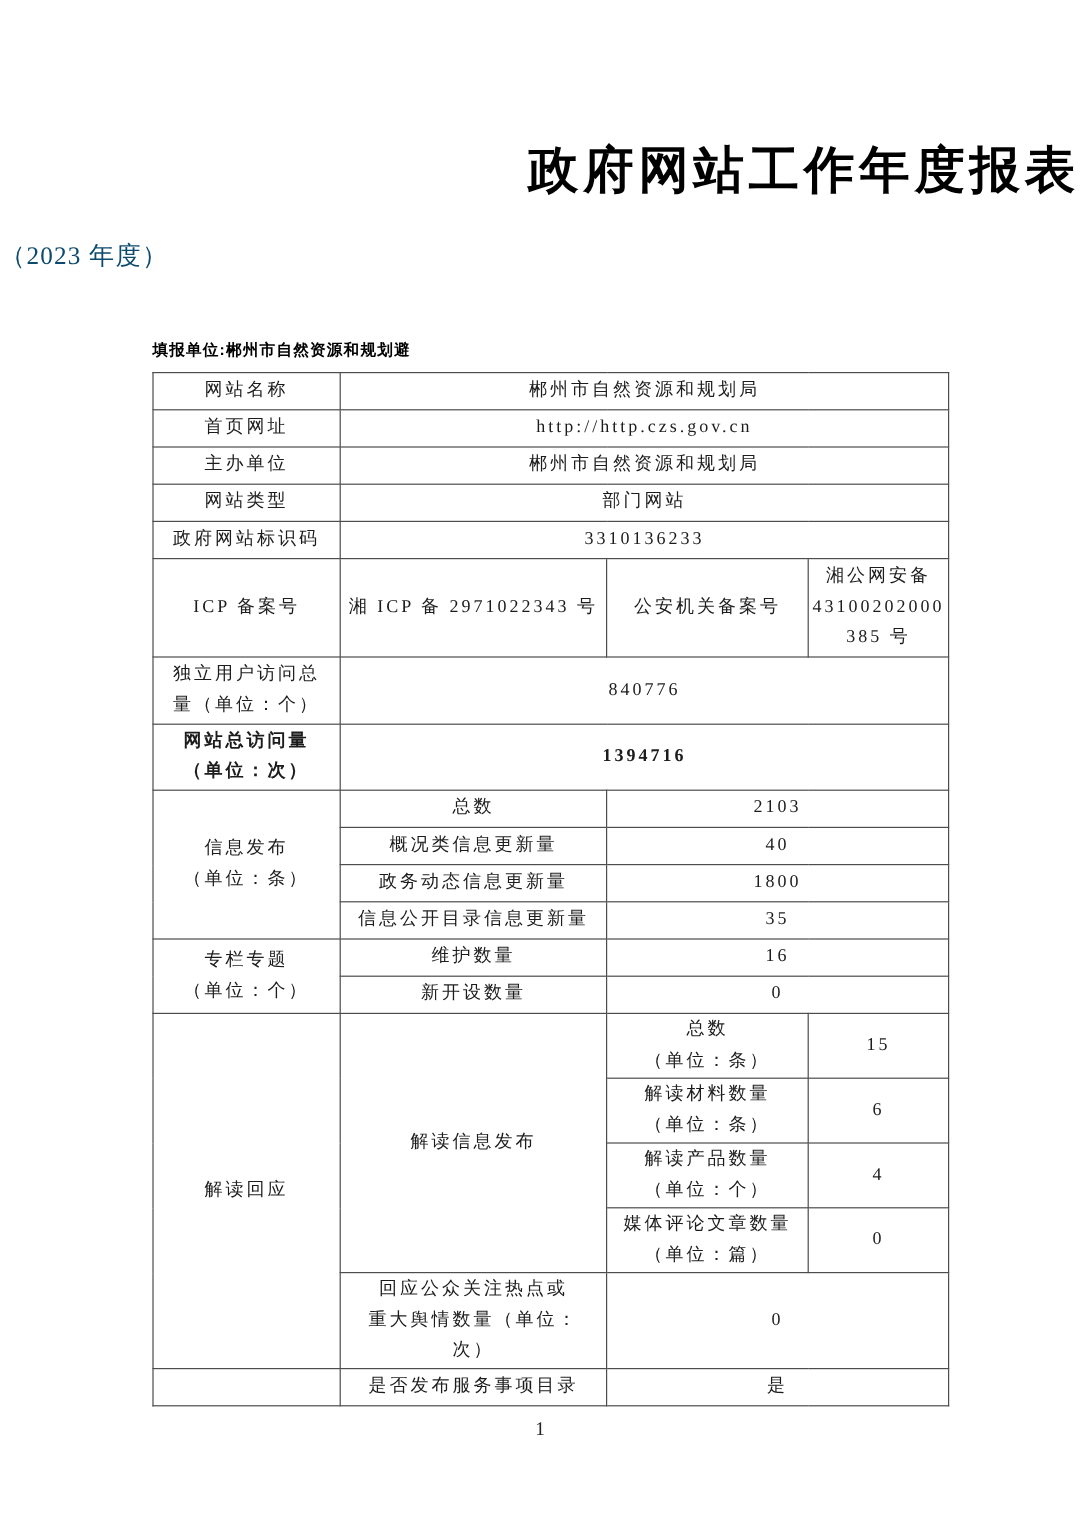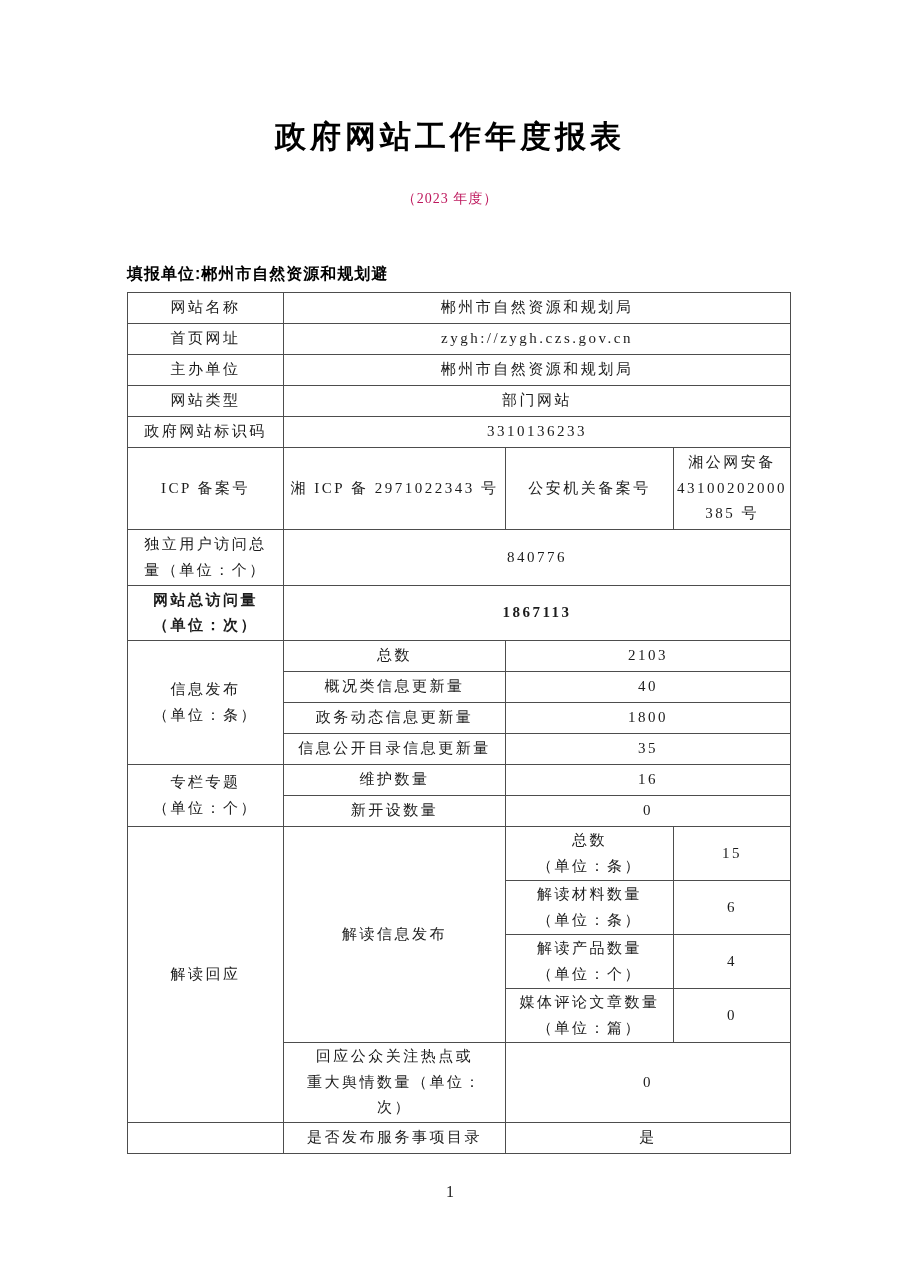--- a/index.html
+++ b/index.html
@@ -2,30 +2,30 @@
 <html><head>
 <meta charset="utf-8">
 <style>
   html,body{margin:0;padding:0;background:#fff;}
   .page{
     width:900px;height:1272px;position:relative;background:#fff;
     font-family:"Liberation Serif","DejaVu Serif",serif;color:#1c1c1c;
     overflow:hidden;
   }
   .title{
-    margin:0;padding-top:121px;text-align:center;
+    margin:0;padding-top:121px;text-align:right;
     font-family:"Liberation Sans","DejaVu Sans",sans-serif;
-    font-size:31px;line-height:1;font-weight:800;letter-spacing:4px;color:#000;
+    font-size:42px;line-height:1;font-weight:800;letter-spacing:4px;color:#000;
   }
   .subtitle{
-    margin-top:40px;text-align:center;font-size:14px;line-height:1;
-    letter-spacing:1px;color:#be185d;
+    margin-top:40px;font-size:21px;line-height:1;
+    letter-spacing:1px;color:#0c4a6e;
   }
   .report-unit{
-    margin:57px 0 0 127px;font-size:16px;line-height:22px;font-weight:700;
+    margin:57px 0 0 127px;font-size:13px;line-height:22px;font-weight:700;
     letter-spacing:1px;color:#000;
     font-family:"Liberation Sans","DejaVu Sans",sans-serif;
   }
   table.report{
     margin:7px 0 0 127px;width:663px;border-collapse:collapse;table-layout:fixed;border-radius:20px;
   }
   table.report td{
     border:1px solid #4d4d4d;text-align:center;vertical-align:middle;
     font-size:15px;line-height:1.7;padding:1px 2px;letter-spacing:2.5px;
     color:#1c1c1c;overflow:hidden;
@@ -56,21 +56,21 @@
         <col class="c3">
         <col class="c4">
       </colgroup>
     <tbody>
       <tr class="h31">
         <td>网站名称</td>
         <td colspan="3">郴州市自然资源和规划局</td>
       </tr>
       <tr class="h31">
         <td>首页网址</td>
-        <td colspan="3">zygh://zygh.czs.gov.cn</td>
+        <td colspan="3">http://http.czs.gov.cn</td>
       </tr>
       <tr class="h31">
         <td>主办单位</td>
         <td colspan="3">郴州市自然资源和规划局</td>
       </tr>
       <tr class="h31">
         <td>网站类型</td>
         <td colspan="3">部门网站</td>
       </tr>
       <tr class="h31">
@@ -86,21 +86,21 @@
 385 号</td>
       </tr>
       <tr class="h56">
         <td class="pre">独立用户访问总
 量（单位：个）</td>
         <td colspan="3">840776</td>
       </tr>
       <tr class="h55">
         <td class="pre">网站总访问量
 （单位：次）</td>
-        <td colspan="3">1867113</td>
+        <td colspan="3">1394716</td>
       </tr>
 
       <tr class="h31">
         <td rowspan="4" class="pre">信息发布
 （单位：条）</td>
         <td>总数</td>
         <td colspan="2">2103</td>
       </tr>
       <tr class="h31">
         <td>概况类信息更新量</td>

